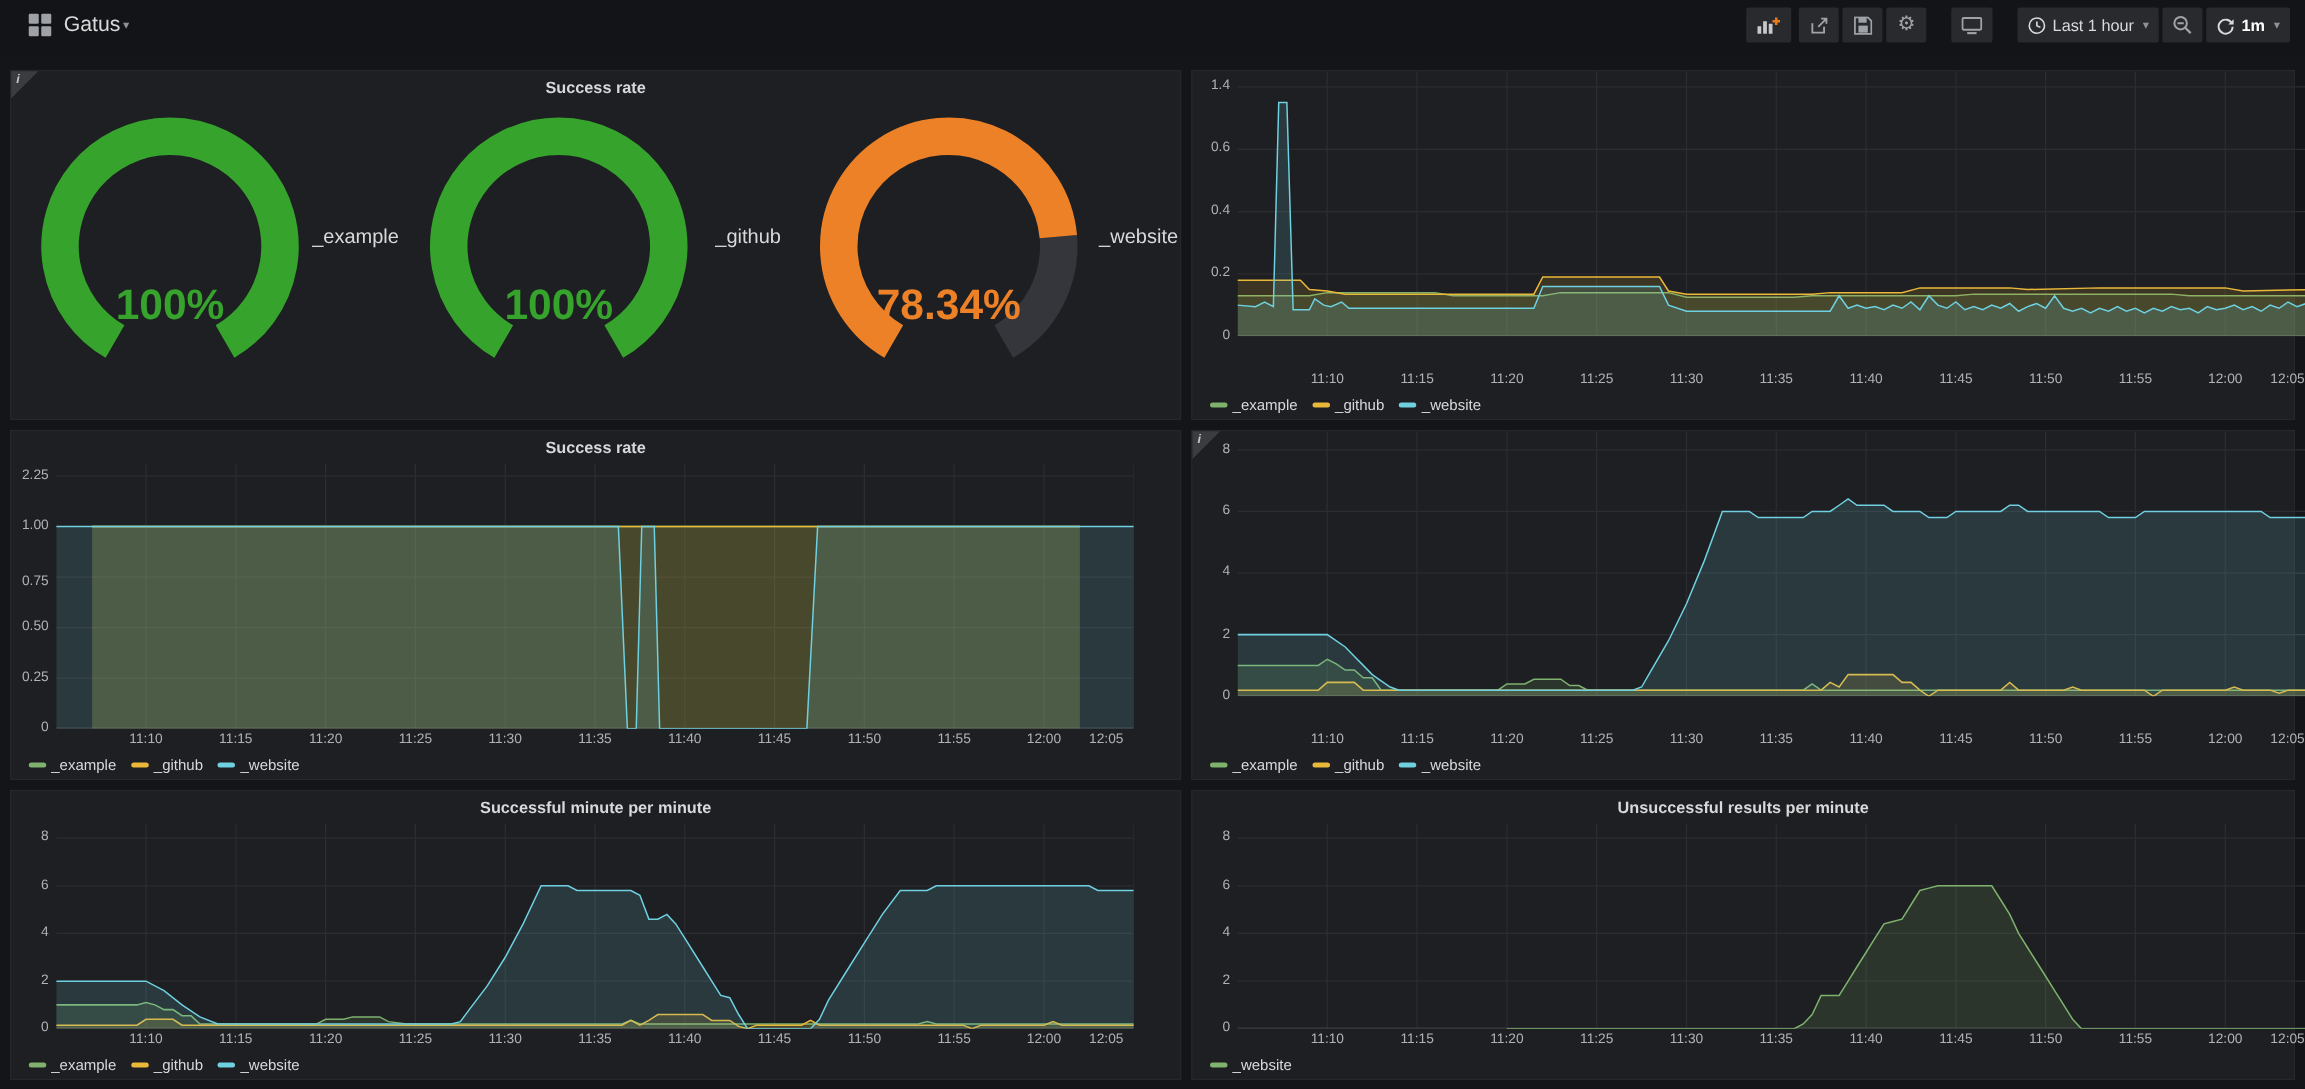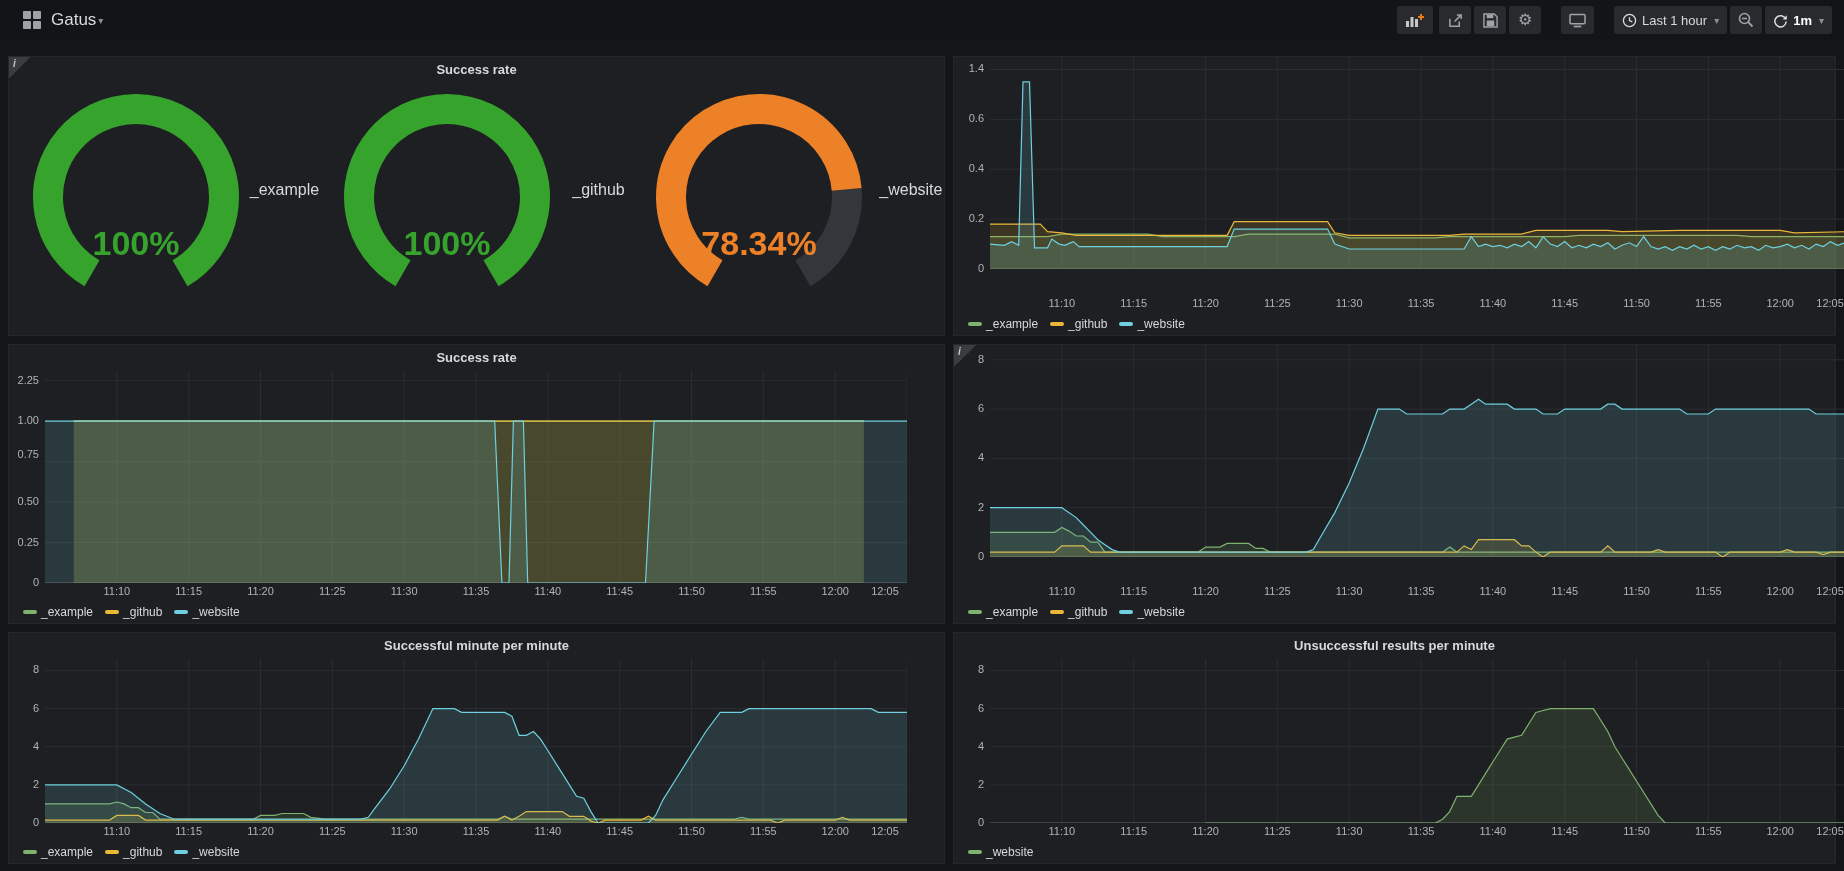--- a/index.html
+++ b/index.html
@@ -223,21 +223,21 @@
       </div>
   </div>
 
   <div class="panel graph-panel">
     <div class="panel-title">Success rate</div>
     <div class="graph-body">
         <div class="yaxis">
           <div class="ytick" style="top: 205px;">0</div>
           <div class="ytick" style="top: 164.542px;">0.25</div>
           <div class="ytick" style="top: 124.084px;">0.50</div>
-          <div class="ytick" style="top: 77px;">0.75</div>
+          <div class="ytick" style="top: 88px;">0.75</div>
           <div class="ytick" style="top: 43.1679px;">1.00</div>
           <div class="ytick" style="top: 2.70992px;">2.25</div>
         </div>
         <div class="plot">
           <svg width="862" height="212">
             <line x1="71.8" x2="71.8" y1="0" y2="212" stroke="#2c2d31" stroke-width="1"></line>
             <line x1="143.7" x2="143.7" y1="0" y2="212" stroke="#2c2d31" stroke-width="1"></line>
             <line x1="215.5" x2="215.5" y1="0" y2="212" stroke="#2c2d31" stroke-width="1"></line>
             <line x1="287.3" x2="287.3" y1="0" y2="212" stroke="#2c2d31" stroke-width="1"></line>
             <line x1="359.2" x2="359.2" y1="0" y2="212" stroke="#2c2d31" stroke-width="1"></line>

